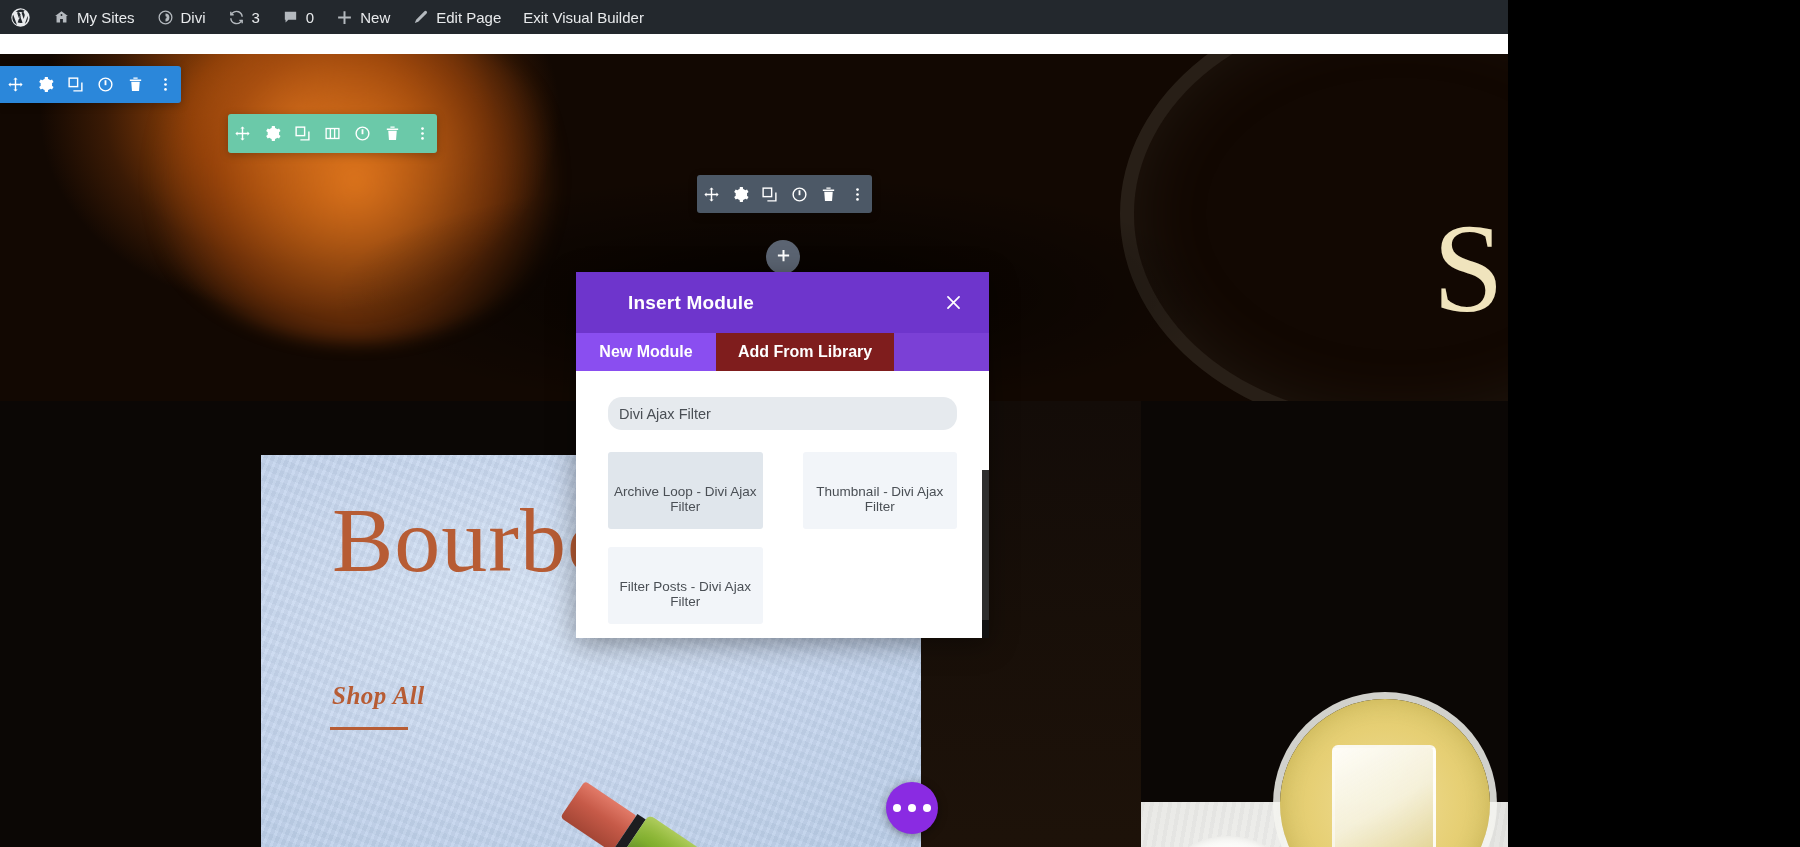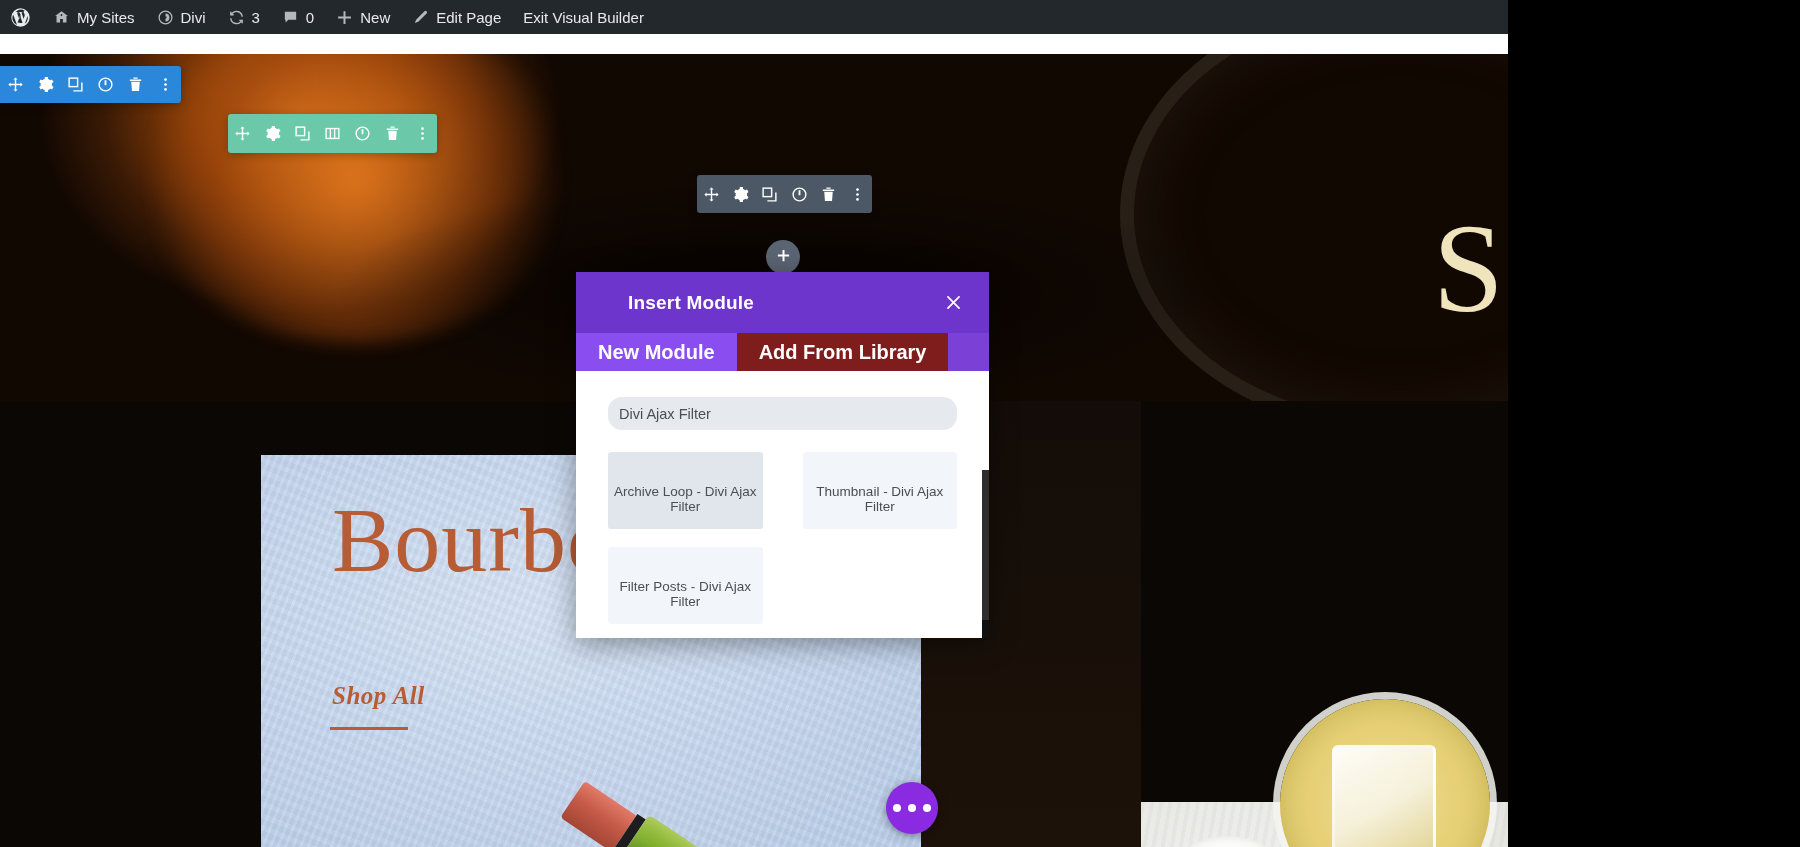--- a/index.html
+++ b/index.html
@@ -211,21 +211,21 @@
     color:#fff; font-size:19px; font-weight:700; margin-left:52px; letter-spacing:0.2px;
   }
   .modal-close {
     position:absolute; right:24px; top:50%; transform:translateY(-50%);
     width:24px; height:24px; cursor:pointer;
     display:flex; align-items:center; justify-content:center;
   }
   .modal-tabs { height: 38px; display:flex; background:#7b40d6; }
   .modal-tab {
     display:flex; align-items:center; justify-content:center;
-    color:#fff; font-size:20px; font-weight:700; cursor:pointer;
+    color:#fff; font-size:16px; font-weight:700; cursor:pointer;
     padding: 0 22px;
   }
   .modal-tab.active { background:#8a4ef0; min-width: 140px; }
   .modal-tab.inactive { background:#7f1d1d; }
   .modal-body { flex:1; background:#fff; padding: 26px 32px 0 32px; position:relative; overflow:hidden; }
   .mod-search {
     width: 100%; height: 33px; background:#e6eaee; border:none; outline:none;
     padding: 0 11px; font-size:14.5px; color:#4a4f55;
     font-family:"Liberation Sans", sans-serif; border-radius:14px;
   }

